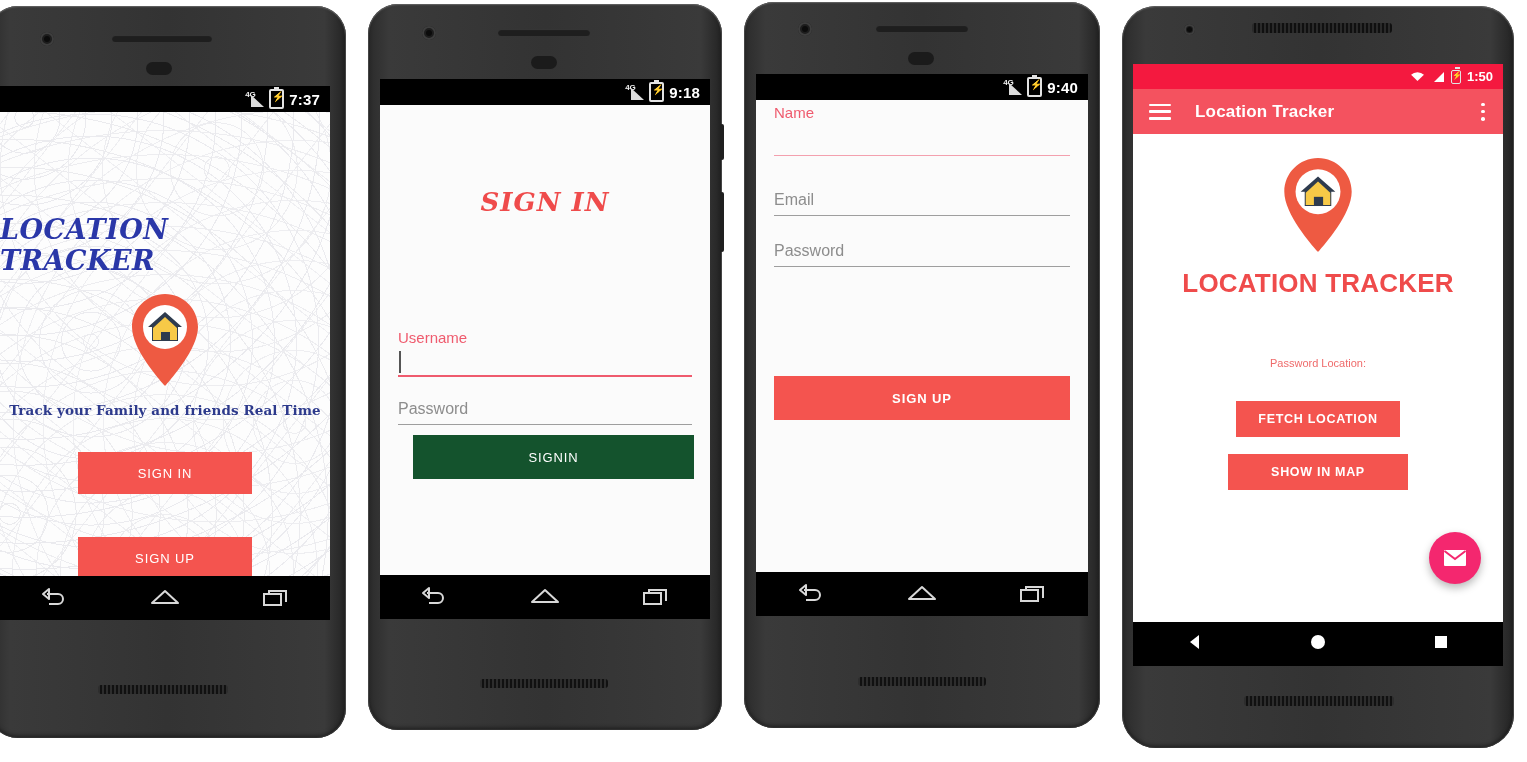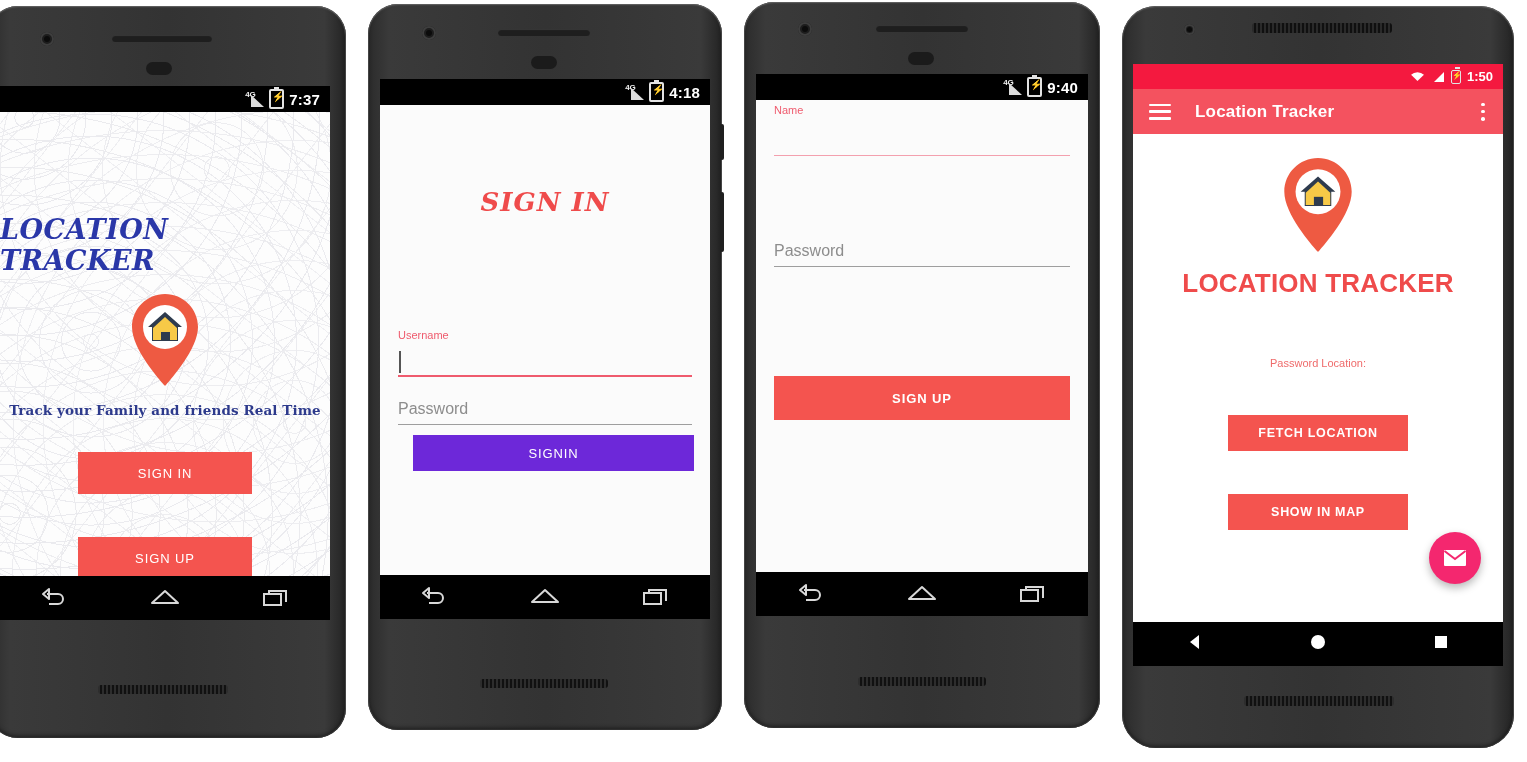--- a/index.html
+++ b/index.html
@@ -72,21 +72,21 @@
 
   
   .pin{position:relative;}
   .pin svg{display:block;}
 
   
   .form-screen{position:absolute;inset:0;background:#fbfbfb;}
   .signin-title{text-align:center;font-family:"DejaVu Serif",serif;font-style:italic;font-weight:700;
       font-size:26px;color:#ef4b4b;letter-spacing:1px;}
   .field{position:relative;}
-  .field .flabel{font-size:11px;color:#ef5b6e;}
+  .field .flabel{font-size:15px;color:#ef5b6e;}
   .field .fline{position:absolute;left:0;right:0;bottom:0;height:1px;background:#9e9e9e;}
   .field .fline.act{height:2px;background:#ef5b6e;}
   .field .fline.pink{height:1.5px;background:#f3a0ae;}
   .field .ftext{font-size:16px;color:#8d8d8d;}
   .caret{position:absolute;left:1px;bottom:4px;width:2px;height:22px;background:#555;}
 
   
   .mat-status{position:absolute;left:0;right:0;top:0;height:25px;background:#f4193f;
       display:flex;align-items:center;justify-content:flex-end;gap:6px;padding-right:10px;
       color:#fff;font-size:13px;font-weight:600;}
@@ -188,38 +188,38 @@
 
     <div class="screen" style="left:12px;top:75px;width:330px;height:540px;background:#fbfbfb;">
       <div class="statusbar">
         <div class="sb-sig">
           <span class="g4">4G</span>
           <span class="tri"></span>
         </div>
         <div class="sb-bat">
             <span class="bolt">⚡</span>
           </div>
-        <span class="sb-time">4:18</span>
+        <span class="sb-time">9:18</span>
       </div>
 
       <div class="form-screen" style="top:26px;">
         <div class="signin-title" style="margin-top:82px;">SIGN IN</div>
 
         <div class="field" style="position:absolute;left:18px;right:18px;top:224px;height:48px;">
           <div class="flabel">Username</div>
           <div class="caret"></div>
           <div class="fline act"></div>
         </div>
 
         <div class="field" style="position:absolute;left:18px;right:18px;top:282px;height:38px;">
           <div class="ftext" style="position:absolute;bottom:7px;left:0;">Password</div>
           <div class="fline"></div>
         </div>
 
-        <div class="btn" style="position:absolute;left:33px;right:16px;top:330px;height:36px;background:#6d28d9;">SIGNIN</div>
+        <div class="btn" style="position:absolute;left:33px;right:16px;top:330px;height:44px;background:#14532d;">SIGNIN</div>
       </div>
 
       <div class="navbar kk">
         <span>
           <svg width="30" height="24" viewBox="0 0 30 24">
               <path d="M8 8 h11 a5 5 0 0 1 0 10 h-9" fill="none" stroke="#d8d8d8" stroke-width="2"></path>
               <path d="M10 3 L4 8 L10 13 Z" fill="none" stroke="#d8d8d8" stroke-width="2" stroke-linejoin="round"></path>
             </svg>
         </span>
         <span>
@@ -258,20 +258,24 @@
           </div>
         <span class="sb-time">9:40</span>
       </div>
 
       <div class="form-screen" style="top:26px;">
         <div class="field" style="position:absolute;left:18px;right:18px;top:4px;height:52px;">
           <div class="flabel">Name</div>
           <div class="fline pink"></div>
         </div>
 
+        <div class="field" style="position:absolute;left:18px;right:18px;top:74px;height:42px;">
+          <div class="ftext" style="position:absolute;bottom:7px;left:0;">Email</div>
+          <div class="fline"></div>
+        </div>
 
         <div class="field" style="position:absolute;left:18px;right:18px;top:125px;height:42px;">
           <div class="ftext" style="position:absolute;bottom:7px;left:0;">Password</div>
           <div class="fline"></div>
         </div>
 
 
 
         <div class="btn" style="position:absolute;left:18px;right:18px;top:276px;height:44px;background:#f4544f;font-weight:600;">SIGN UP</div>
       </div>
@@ -345,23 +349,23 @@
             <path d="M37 20 L54 35 L50 35 L50 49 L24 49 L24 35 L20 35 Z" fill="#2e3b4e"></path>
             <path d="M37 25 L49 36 L49 48 L25 48 L25 36 Z" fill="#f7c947"></path>
             <rect x="33" y="40" width="9" height="9" fill="#2e3b4e"></rect>
           </svg>
         </div>
 
         <div class="big-title" style="margin-top:14px;">LOCATION TRACKER</div>
 
         <div class="fetch-text" style="margin-top:58px;">Password Location:</div>
 
-        <div class="mat-btn" style="margin-top:46px;width:180px;background:#f4544f;">FETCH LOCATION</div>
-
-        <div class="mat-btn" style="margin-top:43px;width:180px;background:#f4544f;">SHOW IN MAP</div>
+        <div class="mat-btn" style="margin-top:32px;width:164px;background:#f4544f;">FETCH LOCATION</div>
+
+        <div class="mat-btn" style="margin-top:17px;width:180px;background:#f4544f;">SHOW IN MAP</div>
 
         <div class="fab" style="right:22px;bottom:38px;">
           <svg width="24" height="18" viewBox="0 0 24 18">
             <rect x="1" y="1" width="22" height="16" rx="1" fill="#fff"></rect>
             <path d="M1.5 2 L12 10 L22.5 2" fill="none" stroke="#f4276f" stroke-width="2"></path>
           </svg>
         </div>
       </div>
 
       <div class="navbar lp">

